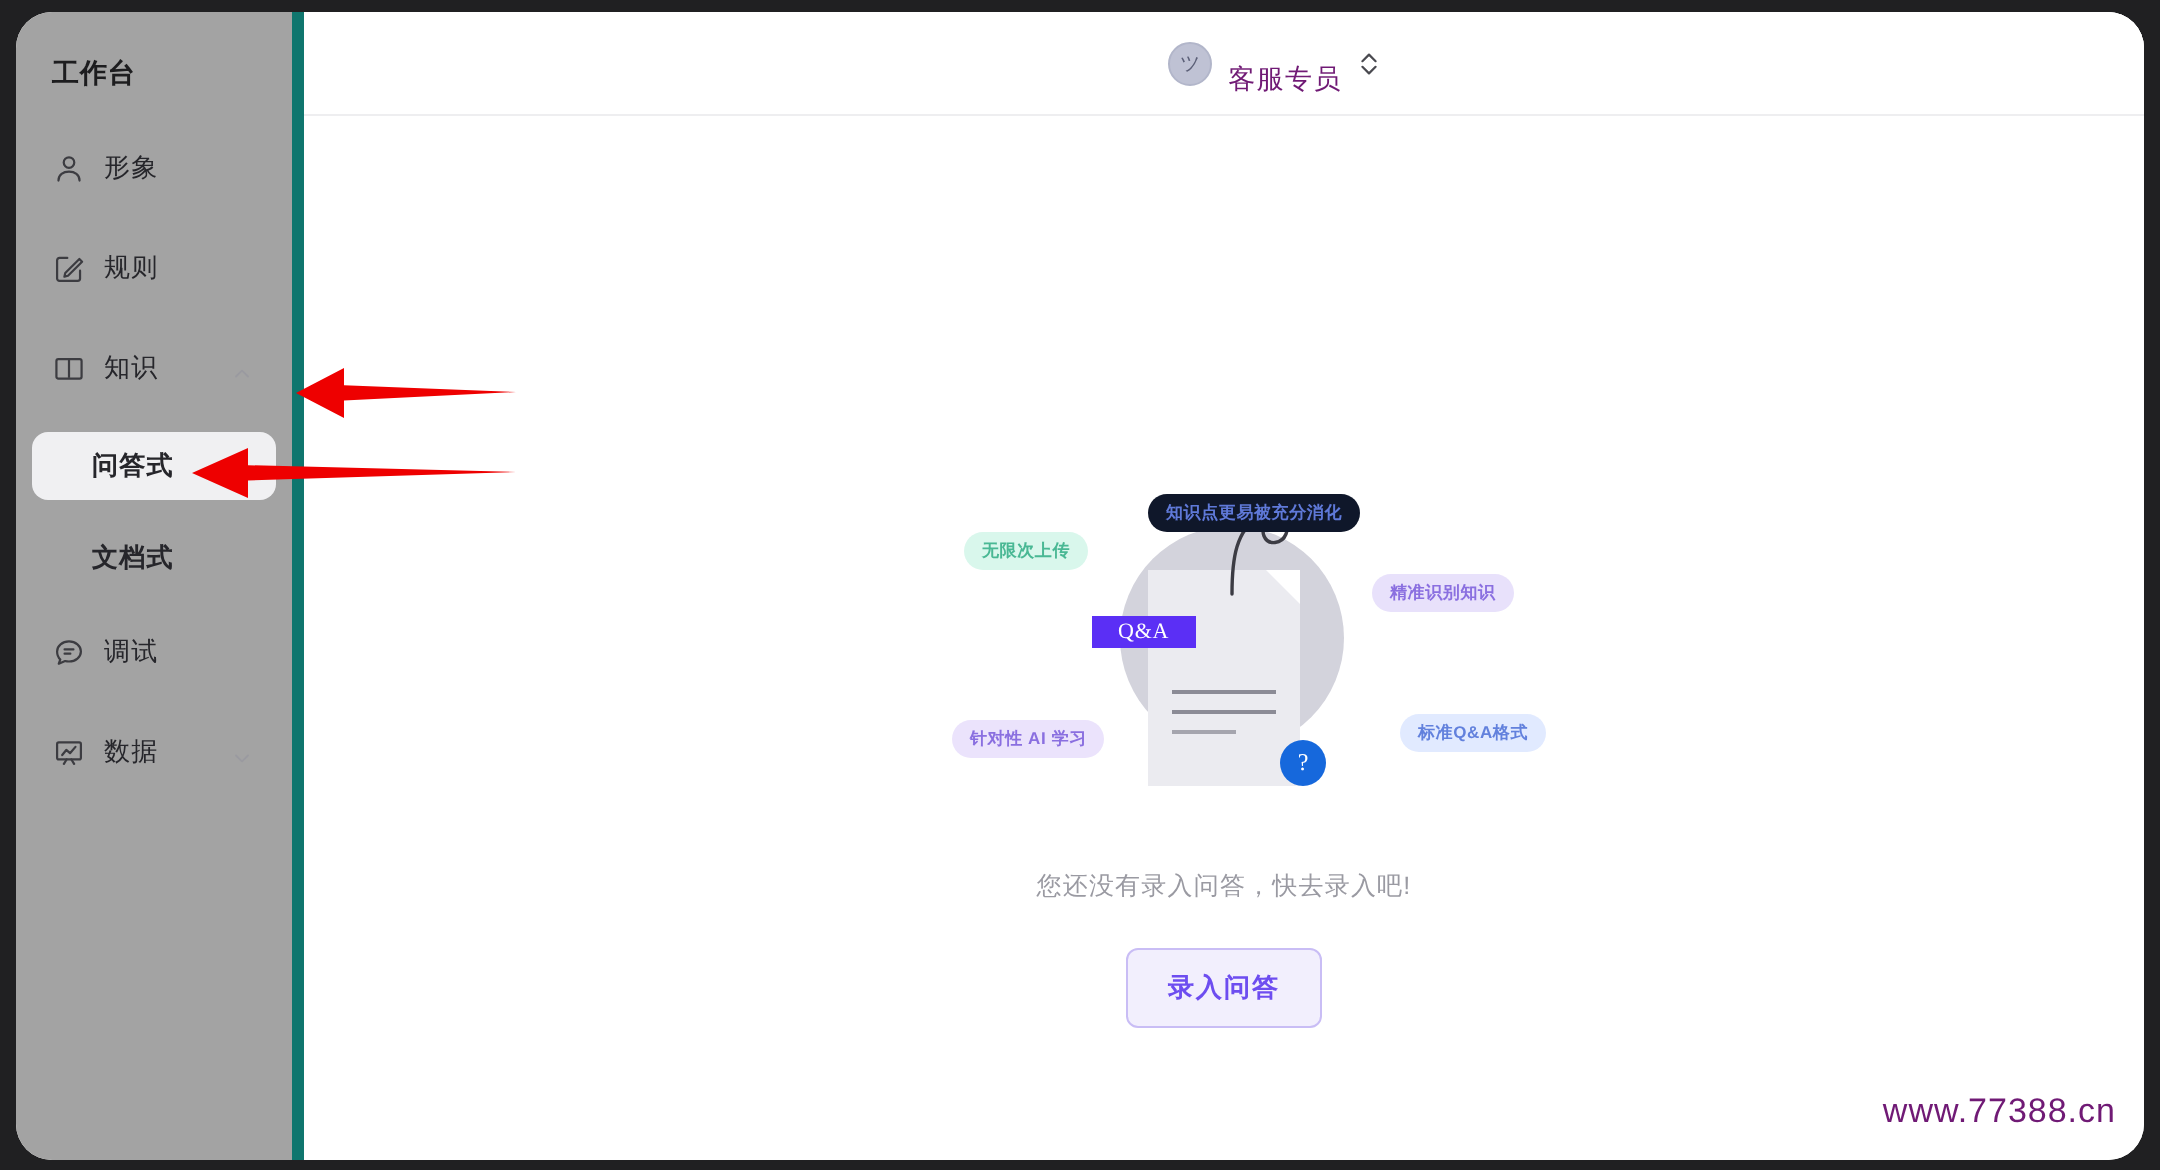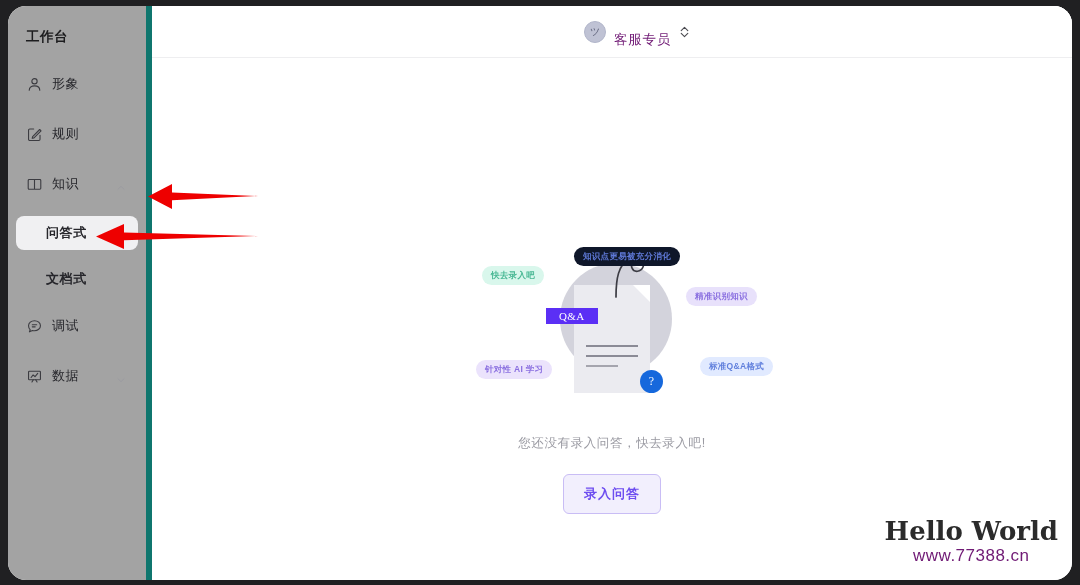--- a/index.html
+++ b/index.html
@@ -372,38 +372,37 @@
             </div>
 
             <svg class="squiggle" width="46" height="50" viewBox="0 0 46 50" fill="none">
               <path d="M6 44C6 26 8 12 20 5c8-5 16 2 13 9-2 5-9 6-11 1-2-5 3-9 9-9" stroke="#3c3c44" stroke-width="1.7" stroke-linecap="round"></path>
             </svg>
 
             <div class="qa-tag">Q&amp;A</div>
             <div class="q-badge">?</div>
 
             <div class="pill pill-top">知识点更易被充分消化</div>
-            <div class="pill pill-left">快去录入吧</div>
+            <div class="pill pill-left">无限次上传</div>
             <div class="pill pill-rt">精准识别知识</div>
             <div class="pill pill-rb">标准Q&amp;A格式</div>
             <div class="pill pill-lb">针对性 AI 学习</div>
           </div>
 
           <div class="empty-text">您还没有录入问答，快去录入吧!</div>
           <button class="primary-btn">录入问答</button>
         </div>
       </div>
     </section>
 
     <svg class="arrow" id="arrow1" width="112" height="30" viewBox="0 0 112 30">
       <path d="M112 14 L26 10.6 L26 2 L2 14.5 L26 27 L26 18.2 Z" fill="#ee0000"></path>
     </svg>
     <svg class="arrow" id="arrow2" width="164" height="30" viewBox="0 0 164 30">
       <path d="M164 14 L30 10.6 L30 2 L2 14.5 L30 27 L30 18.2 Z" fill="#ee0000"></path>
     </svg>
 
     <div id="watermark">
-      <div class="wm-hello">Hello World</div>
       <div class="wm-url">www.77388.cn</div>
     </div>
 
   </div>
 </div>
 
 </body></html>

